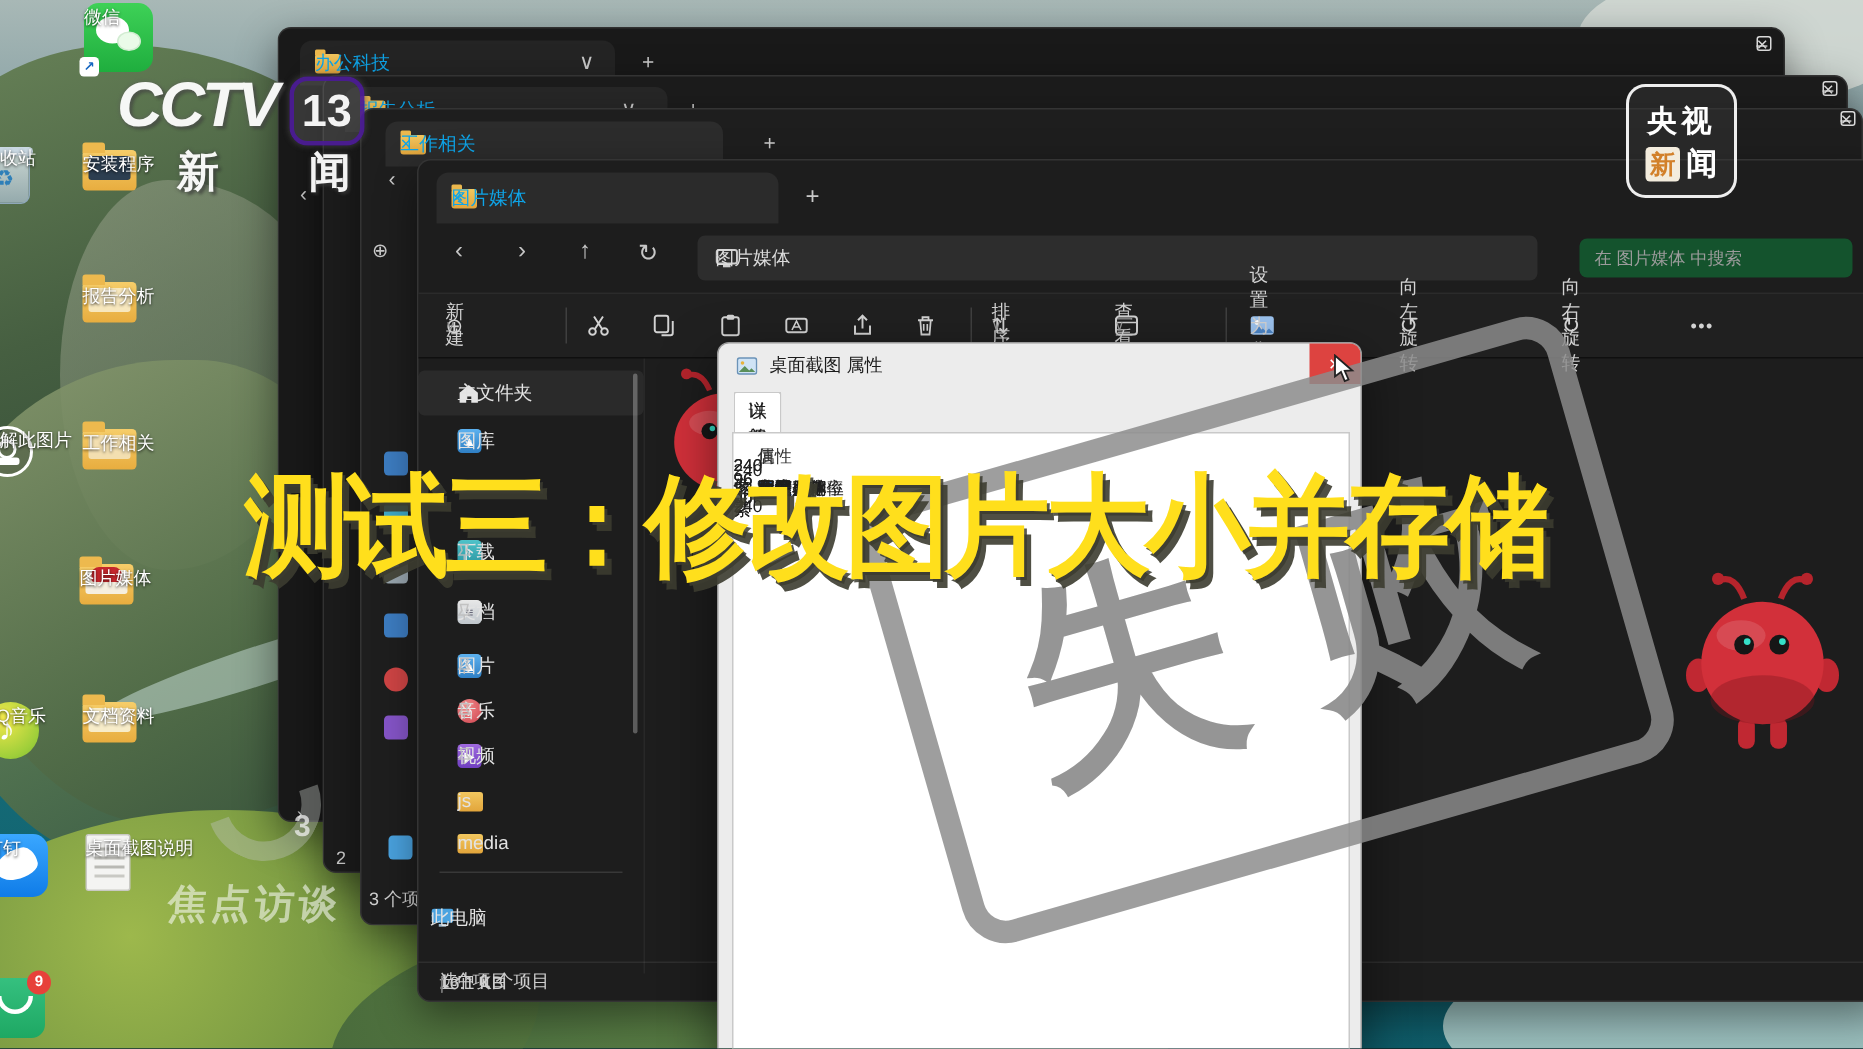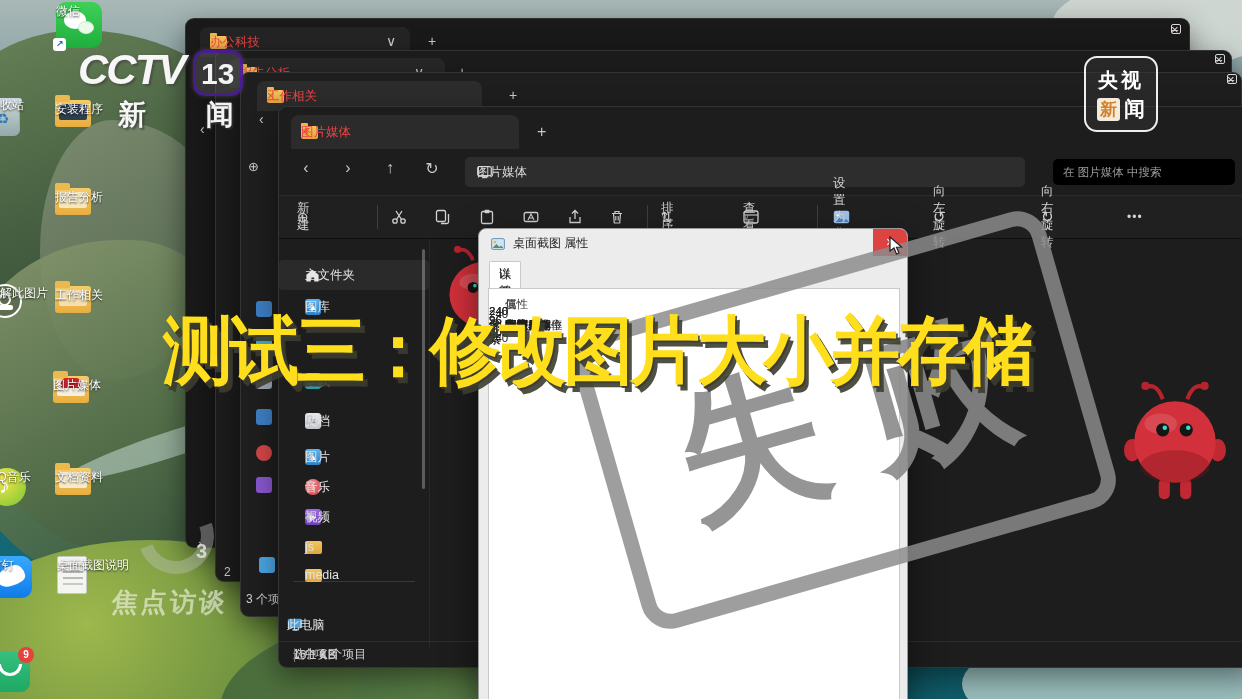--- a/index.html
+++ b/index.html
@@ -26,39 +26,39 @@
   .dicon .glyph{position:relative;margin:0 auto;}
   .dicon .lbl{position:relative;display:block;margin-top:3px;font-size:12px;color:#fff;text-shadow:0 1px 2px rgba(0,0,0,.85);line-height:13px;}
   .folder{position:relative;width:36px;height:27px;background:linear-gradient(#f6cd69,#e8ad3f);border-radius:3px;}
   .folder::before{content:"";position:absolute;top:-5px;left:0;width:15px;height:7px;background:#edb94e;border-radius:2px 2px 0 0;}
   .folder .inner{left:4px;top:4px;width:28px;height:16px;border-radius:2px;}
   .shortcut{left:-3px;bottom:-3px;width:13px;height:13px;background:#fff;border-radius:3px;color:#1465c0;font-size:9px;line-height:13px;text-align:center;font-weight:bold;}
   .badge{right:-4px;top:-5px;width:16px;height:16px;background:#e7413a;border-radius:50%;color:#fff;font-size:10px;line-height:16px;text-align:center;font-weight:bold;}
 
   
   .win{background:#1f1f1f;border:1px solid rgba(255,255,255,.10);border-radius:9px;box-shadow:0 10px 28px rgba(0,0,0,.45);}
-  .wtab{display:flex;align-items:center;gap:8px;height:30px;padding:0 10px;background:#2b2b2b;border-radius:8px 8px 0 0;color:#ef4444;font-size:12.5px;}
+  .wtab{display:flex;align-items:center;gap:8px;height:30px;padding:0 10px;background:#2b2b2b;border-radius:8px 8px 0 0;color:#0ea5e9;font-size:12.5px;}
   .wtab .folder-s{position:relative;width:17px;height:13px;background:linear-gradient(#f2c75f,#e2a53b);border-radius:2px;flex:none;}
   .wtab .folder-s::before{content:"";position:absolute;top:-3px;left:0;width:7px;height:4px;background:#ecb84d;border-radius:1px 1px 0 0;}
   .wtab span,.wtab b{position:static;}
   .glyphbtn{color:#c9c9c9;font-size:14px;text-align:center;}
   .winctl{display:flex;gap:26px;color:#d9d9d9;font-size:13px;align-items:center;}
   .winctl *{position:static;}
   .maxbox{width:10px;height:10px;border:1.4px solid #d9d9d9;border-radius:2px;}
 
   
   .navglyph{width:30px;top:52px;font-size:16px;color:#c6c6c6;text-align:center;}
   .crumb{display:flex;align-items:center;gap:10px;background:#2d2d2d;border-radius:5px;color:#dcdcdc;font-size:12.5px;padding:0 12px;}
   .crumb *{position:static;}
-  .searchbox{background:#000000;border-radius:5px;color:#9b9b9b;font-size:11.5px;display:flex;align-items:center;padding:0 10px;}
+  .searchbox{background:#14532d;border-radius:5px;color:#9b9b9b;font-size:11.5px;display:flex;align-items:center;padding:0 10px;}
   .searchbox span{position:static;}
   .tbtn{display:flex;align-items:center;gap:6px;color:#d2d2d2;font-size:12.5px;top:7px;height:30px;padding:0 6px;border-radius:4px;}
   .tbtn *{position:static;flex:none;}
   .tsep{top:10px;width:1px;height:24px;background:rgba(255,255,255,.14);}
-  .sideitem{left:0;width:150px;height:30px;display:flex;align-items:center;gap:9px;color:#e3e3e3;font-size:12.5px;padding-left:26px;border-radius:4px;margin-top:13px;}
+  .sideitem{left:0;width:150px;height:30px;display:flex;align-items:center;gap:9px;color:#e3e3e3;font-size:12.5px;padding-left:26px;border-radius:4px;}
   .sideitem *{position:static;flex:none;}
   .sideitem .pin{margin-left:auto;margin-right:14px;opacity:.85;}
   .mini{width:16px;height:16px;border-radius:3px;display:flex;align-items:center;justify-content:center;font-size:9px;color:#fff;}
   .statusbar{left:0;right:0;bottom:0;height:26px;border-top:1px solid rgba(255,255,255,.08);display:flex;align-items:center;gap:12px;color:#cfcfcf;font-size:12px;padding-left:14px;}
   .statusbar span{position:static;}
 
   
   #dialog{left:478px;top:228px;width:430px;height:478px;background:#ececec;border:1px solid #9a9a9a;border-radius:8px 8px 0 0;box-shadow:0 12px 34px rgba(0,0,0,.5);z-index:20;}
   #dialog .ttl{left:12px;top:6px;display:flex;gap:8px;align-items:center;font-size:12px;color:#1b1b1b;}
   #dialog .ttl *{position:static;}

